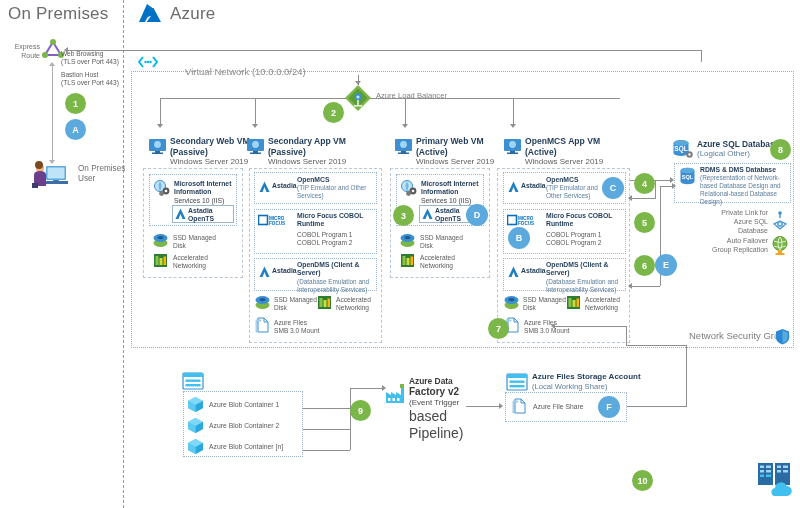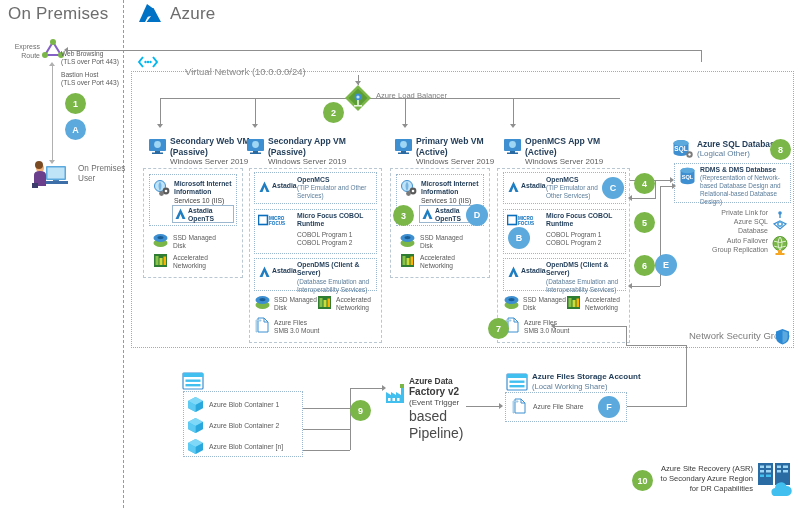--- a/index.html
+++ b/index.html
@@ -669,25 +669,20 @@
   <div class="abs badge ltr" style="left:598px; top:396px; width:22px; height:22px;">F</div>
 
   <div class="abs ln lnh" style="left:627px; top:406px; width:60px;"></div>
   <div class="abs ln lnv" style="left:686px; top:345px; height:61px;"></div>
   <div class="abs ln lnh" style="left:626px; top:345px; width:61px;"></div>
   <div class="abs ln lnv" style="left:626px; top:326px; height:20px;"></div>
   <div class="abs ln lnh" style="left:553px; top:326px; width:74px;"></div>
   <div class="abs arrow ar-left" style="left:551px; top:323px;"></div>
 
   <div class="abs badge num" style="left:632px; top:470px; width:21px; height:21px;">10</div>
-  <div class="abs rt-lbl" style="left:655px; top:464px; width:98px; font-size:7.6px; color:#3a3a3a;">
-    <div>Azure Site Recovery (ASR)</div>
-    <div>to Secondary Azure Region</div>
-    <div>for DR Capabilities</div>
-  </div>
   <div class="abs icon" style="left:757px; top:462px;">
     <svg width="38" height="34" viewBox="0 0 38 34">
       <rect x="1" y="1" width="15" height="22" fill="#2a6ba3"></rect>
       <rect x="18" y="1" width="15" height="22" fill="#2a6ba3"></rect>
       <rect x="3" y="3.5" width="4" height="2.5" fill="#9fd6f3"></rect>
       <rect x="9" y="3.5" width="5" height="2.5" fill="#9fd6f3"></rect>
       <rect x="20" y="3.5" width="4" height="2.5" fill="#9fd6f3"></rect>
       <rect x="26" y="3.5" width="5" height="2.5" fill="#9fd6f3"></rect>
       <rect x="3" y="8" width="4" height="2.5" fill="#9fd6f3"></rect>
       <rect x="9" y="8" width="5" height="2.5" fill="#9fd6f3"></rect>

